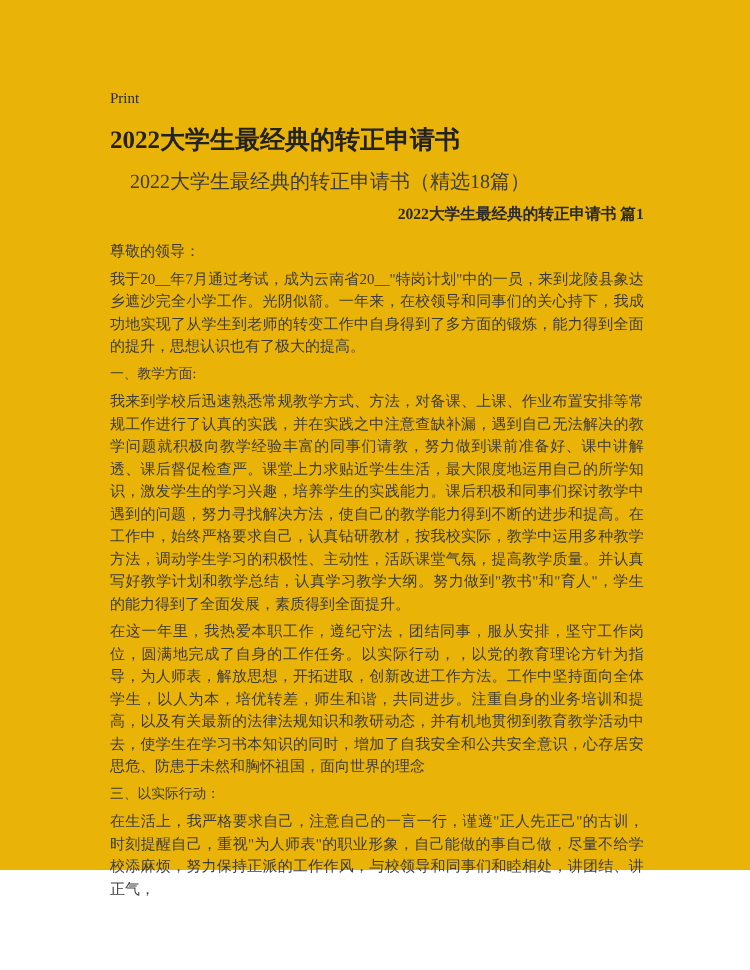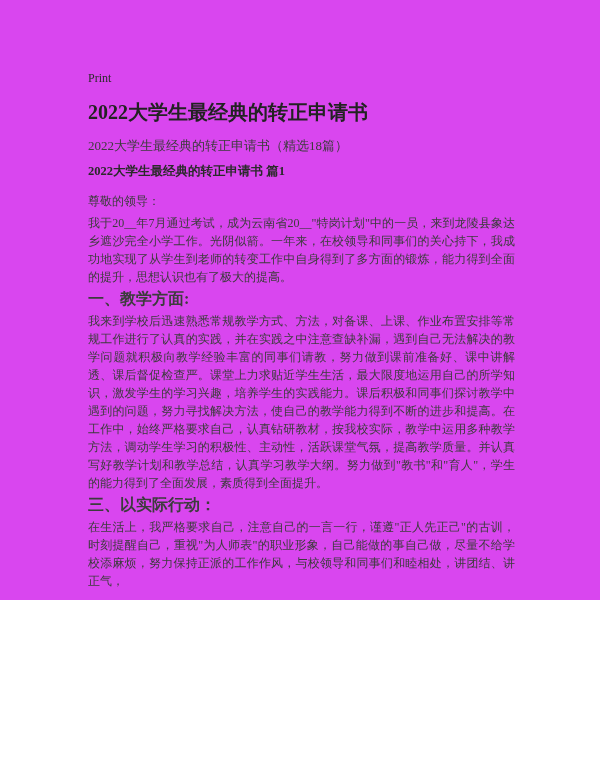--- a/index.html
+++ b/index.html
@@ -10,71 +10,71 @@
   body {
     width: 600px;
     height: 776px;
     overflow: hidden;
     font-family: "Liberation Serif", "DejaVu Serif", serif;
     color: #3c3c3c;
   }
   .page {
     box-sizing: border-box;
     width: 600px;
-    height: 600px;
+    height: 696px;
     padding: 71px 85px 0 88px;
-    background: #d946ef;
+    background: #eab308;
   }
   .print-link {
     font-size: 12px;
     line-height: 14px;
     color: #2b2b2b;
     margin: 0 0 13px 0;
     cursor: pointer;
     width: -moz-fit-content;
     width: fit-content;
   }
   .doc-title {
     font-size: 20px;
     line-height: 28px;
     font-weight: bold;
     color: #222222;
     text-align: left;
     margin: 0 0 11px 0;
   }
   .subtitle {
-    font-size: 13px;
+    font-size: 16px;
     line-height: 18px;
-    margin: 0 0 7px 0;
+    margin: 0 0 7px 16px;
   }
   .article-heading {
     font-size: 12.5px;
     line-height: 18px;
     font-weight: bold;
     color: #2a2a2a;
     margin: 0 0 12px 0;
+    text-align: right;
   }
   .salutation {
     font-size: 12px;
     line-height: 18px;
     margin: 0 0 4px 0;
     font-family: Liberation Serif, serif;
   }
   .body-para {
     font-size: 12px;
     line-height: 18px;
     margin: 0 0 4px 0;
     text-align: justify;
     text-justify: inter-ideograph;
   }
   .section-heading {
-    font-size: 16px;
+    font-size: 11px;
     line-height: 18px;
     margin: 0 0 4px 0;
-    font-weight: bold;
   }
 </style>
 </head>
 <body>
 
 <div class="page">
 
   <div class="print-link">Print</div>
 
   <h1 class="doc-title">2022大学生最经典的转正申请书</h1>
@@ -85,18 +85,19 @@
 
   <p class="salutation">尊敬的领导：</p>
 
   <p class="body-para">我于20__年7月通过考试，成为云南省20__"特岗计划"中的一员，来到龙陵县象达乡遮沙完全小学工作。光阴似箭。一年来，在校领导和同事们的关心持下，我成功地实现了从学生到老师的转变工作中自身得到了多方面的锻炼，能力得到全面的提升，思想认识也有了极大的提高。</p>
 
   <p class="section-heading">一、教学方面:</p>
 
   <p class="body-para">我来到学校后迅速熟悉常规教学方式、方法，对备课、上课、作业布置安排等常规工作进行了认真的实践，并在实践之中注意查缺补漏，遇到自己无法解决的教学问题就积极向教学经验丰富的同事们请教，努力做到课前准备好、课中讲解透、课后督促检查严。课堂上力求贴近学生生活，最大限度地运用自己的所学知识，激发学生的学习兴趣，培养学生的实践能力。课后积极和同事们探讨教学中遇到的问题，努力寻找解决方法，使自己的教学能力得到不断的进步和提高。在工作中，始终严格要求自己，认真钻研教材，按我校实际，教学中运用多种教学方法，调动学生学习的积极性、主动性，活跃课堂气氛，提高教学质量。并认真写好教学计划和教学总结，认真学习教学大纲。努力做到"教书"和"育人"，学生的能力得到了全面发展，素质得到全面提升。</p>
 
 
+  <p class="body-para">在这一年里，我热爱本职工作，遵纪守法，团结同事，服从安排，坚守工作岗位，圆满地完成了自身的工作任务。以实际行动，，以党的教育理论方针为指导，为人师表，解放思想，开拓进取，创新改进工作方法。工作中坚持面向全体学生，以人为本，培优转差，师生和谐，共同进步。注重自身的业务培训和提高，以及有关最新的法律法规知识和教研动态，并有机地贯彻到教育教学活动中去，使学生在学习书本知识的同时，增加了自我安全和公共安全意识，心存居安思危、防患于未然和胸怀祖国，面向世界的理念</p>
 
   <p class="section-heading">三、以实际行动：</p>
 
   <p class="body-para">在生活上，我严格要求自己，注意自己的一言一行，谨遵"正人先正己"的古训，时刻提醒自己，重视"为人师表"的职业形象，自己能做的事自己做，尽量不给学校添麻烦，努力保持正派的工作作风，与校领导和同事们和睦相处，讲团结、讲正气，</p>
 
 </div>
 
 </body></html>

